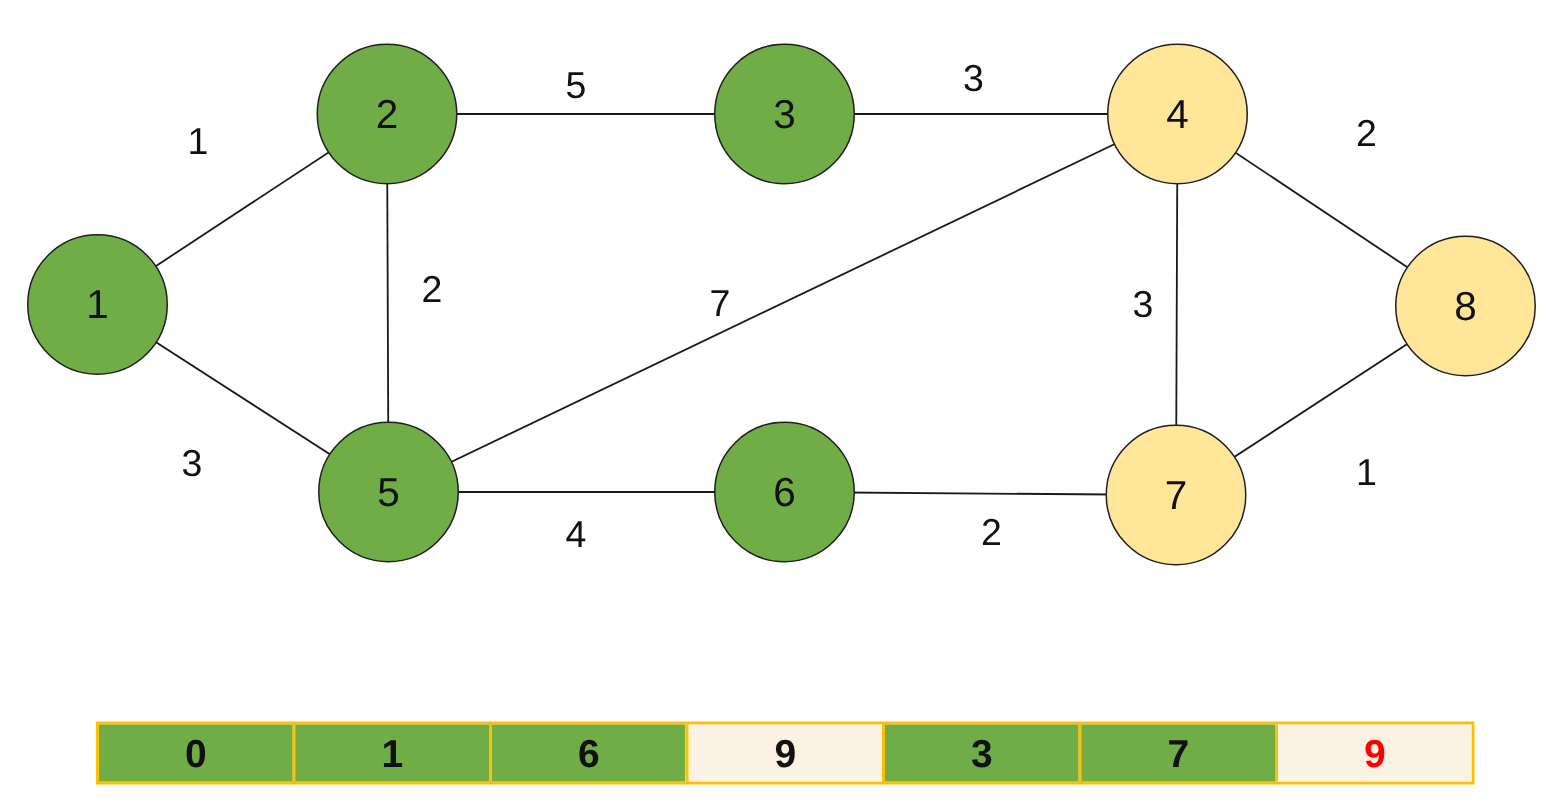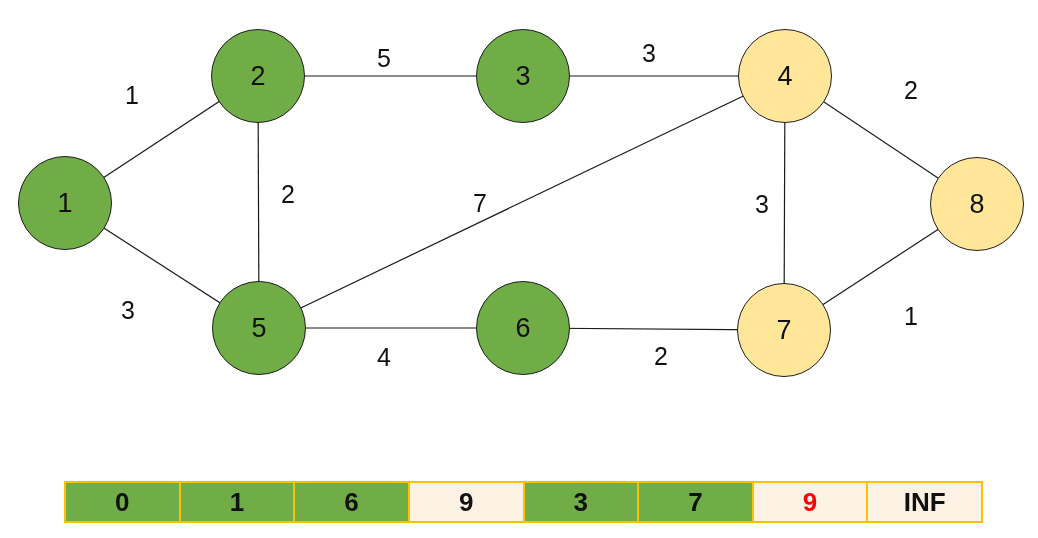--- a/index.html
+++ b/index.html
@@ -138,18 +138,15 @@
     </div>
     <div class="dist-cell green">
       <span>3</span>
     </div>
     <div class="dist-cell green">
       <span>7</span>
     </div>
     <div class="dist-cell cream red-text">
       <span>9</span>
     </div>
-    <div class="dist-cell cream">
-      <span>INF</span>
-    </div>
   </div>
 
 </div>
 
 </body></html>

